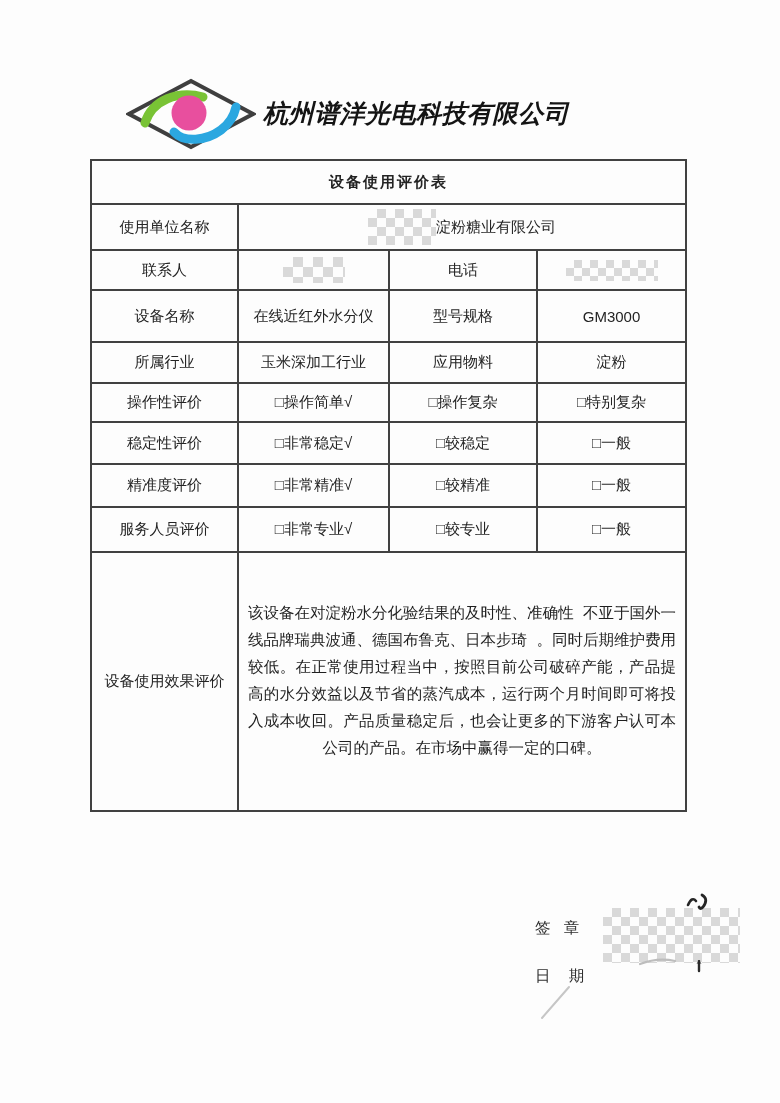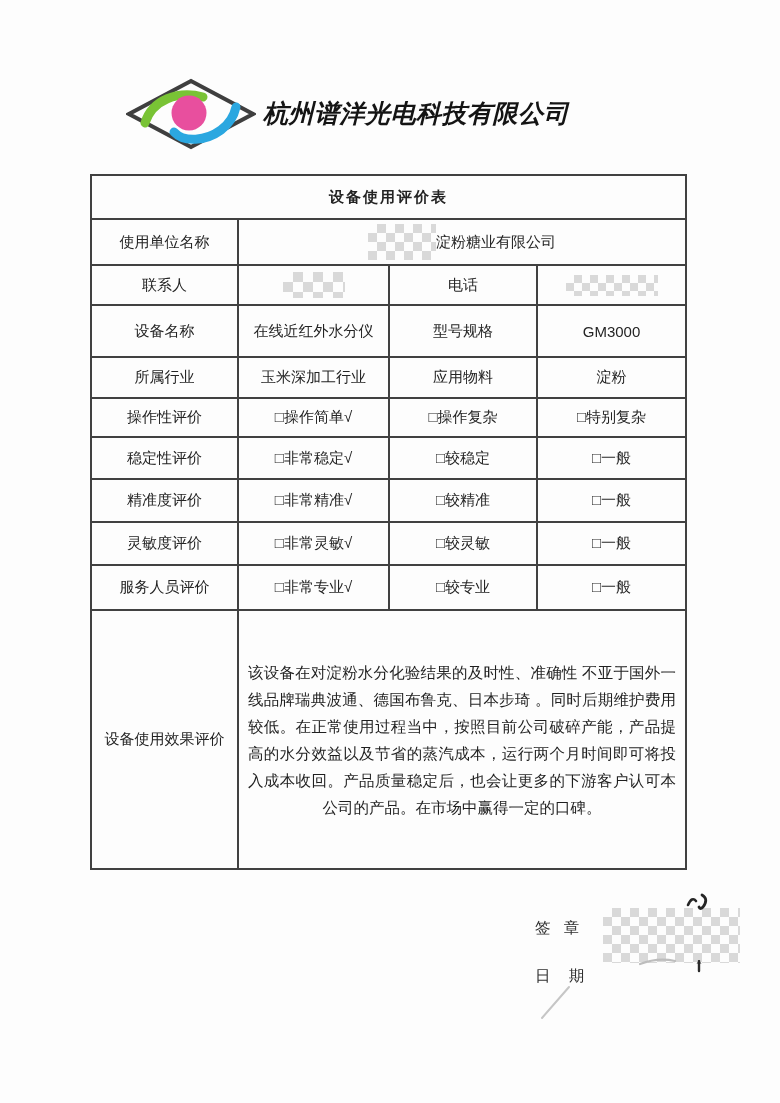--- a/index.html
+++ b/index.html
@@ -14,21 +14,21 @@
   }
   
   .brand-logo{position:absolute;left:126px;top:78px;width:130px;height:72px;}
   .company-name{
     position:absolute;left:263px;top:97px;
     font-size:25px;font-weight:bold;color:#141414;
     letter-spacing:0.5px;line-height:32px;white-space:nowrap;font-style:italic;
   }
   
   table.form{
-    position:absolute;left:90px;top:174px;
+    position:absolute;left:90px;top:159px;
     width:595px;border-collapse:collapse;table-layout:fixed;
   }
   table.form td{
     border:2px solid #414141;
     text-align:center;vertical-align:middle;
     font-size:15px;color:#242424;padding:0;
     overflow:hidden;
   }
   td.title-cell{font-size:19px;font-weight:bold;letter-spacing:2px;color:#161616;}
   .cell-flex{display:flex;align-items:center;justify-content:center;gap:0;}
@@ -41,21 +41,21 @@
   .m-contact{display:inline-block;width:62px;height:26px;background-size:20px 20px;vertical-align:middle;}
   .m-phone{display:inline-block;width:92px;height:21px;background-size:16px 16px;vertical-align:middle;}
   .m-seal{position:absolute;left:603px;top:908px;width:137px;height:55px;background-size:18px 18px;}
   
   .effect-cell-inner{
     display:flex;align-items:center;justify-content:center;
     height:100%;padding:0 9px;box-sizing:border-box;
   }
   .effect-text{
     font-size:15.5px;line-height:27px;color:#1f1f1f;
-    text-align:justify;text-align-last:center;
+    text-align:justify;text-align-last:center;font-family:Liberation Mono, monospace;
   }
   td.effect-label{font-size:15px;}
   
   .seal-label,.date-label{
     position:absolute;left:535px;
     font-size:15.5px;color:#2e2e2e;word-spacing:9px;white-space:nowrap;
   }
   .seal-label{top:918px;}
   .date-label{top:966px;font-family:Liberation Mono, monospace;}
   .hw{position:absolute;}
@@ -136,26 +136,20 @@
       <td>□一般</td>
     </tr>
 
     <tr style="height:43px">
       <td>精准度评价</td>
       <td>□非常精准√</td>
       <td>□较精准</td>
       <td>□一般</td>
     </tr>
 
-    <tr style="height:43px">
-      <td>灵敏度评价</td>
-      <td>□非常灵敏√</td>
-      <td>□较灵敏</td>
-      <td>□一般</td>
-    </tr>
 
     <tr style="height:45px">
       <td>服务人员评价</td>
       <td>□非常专业√</td>
       <td>□较专业</td>
       <td>□一般</td>
     </tr>
 
     <tr style="height:259px">
       <td class="effect-label">设备使用效果评价</td>

